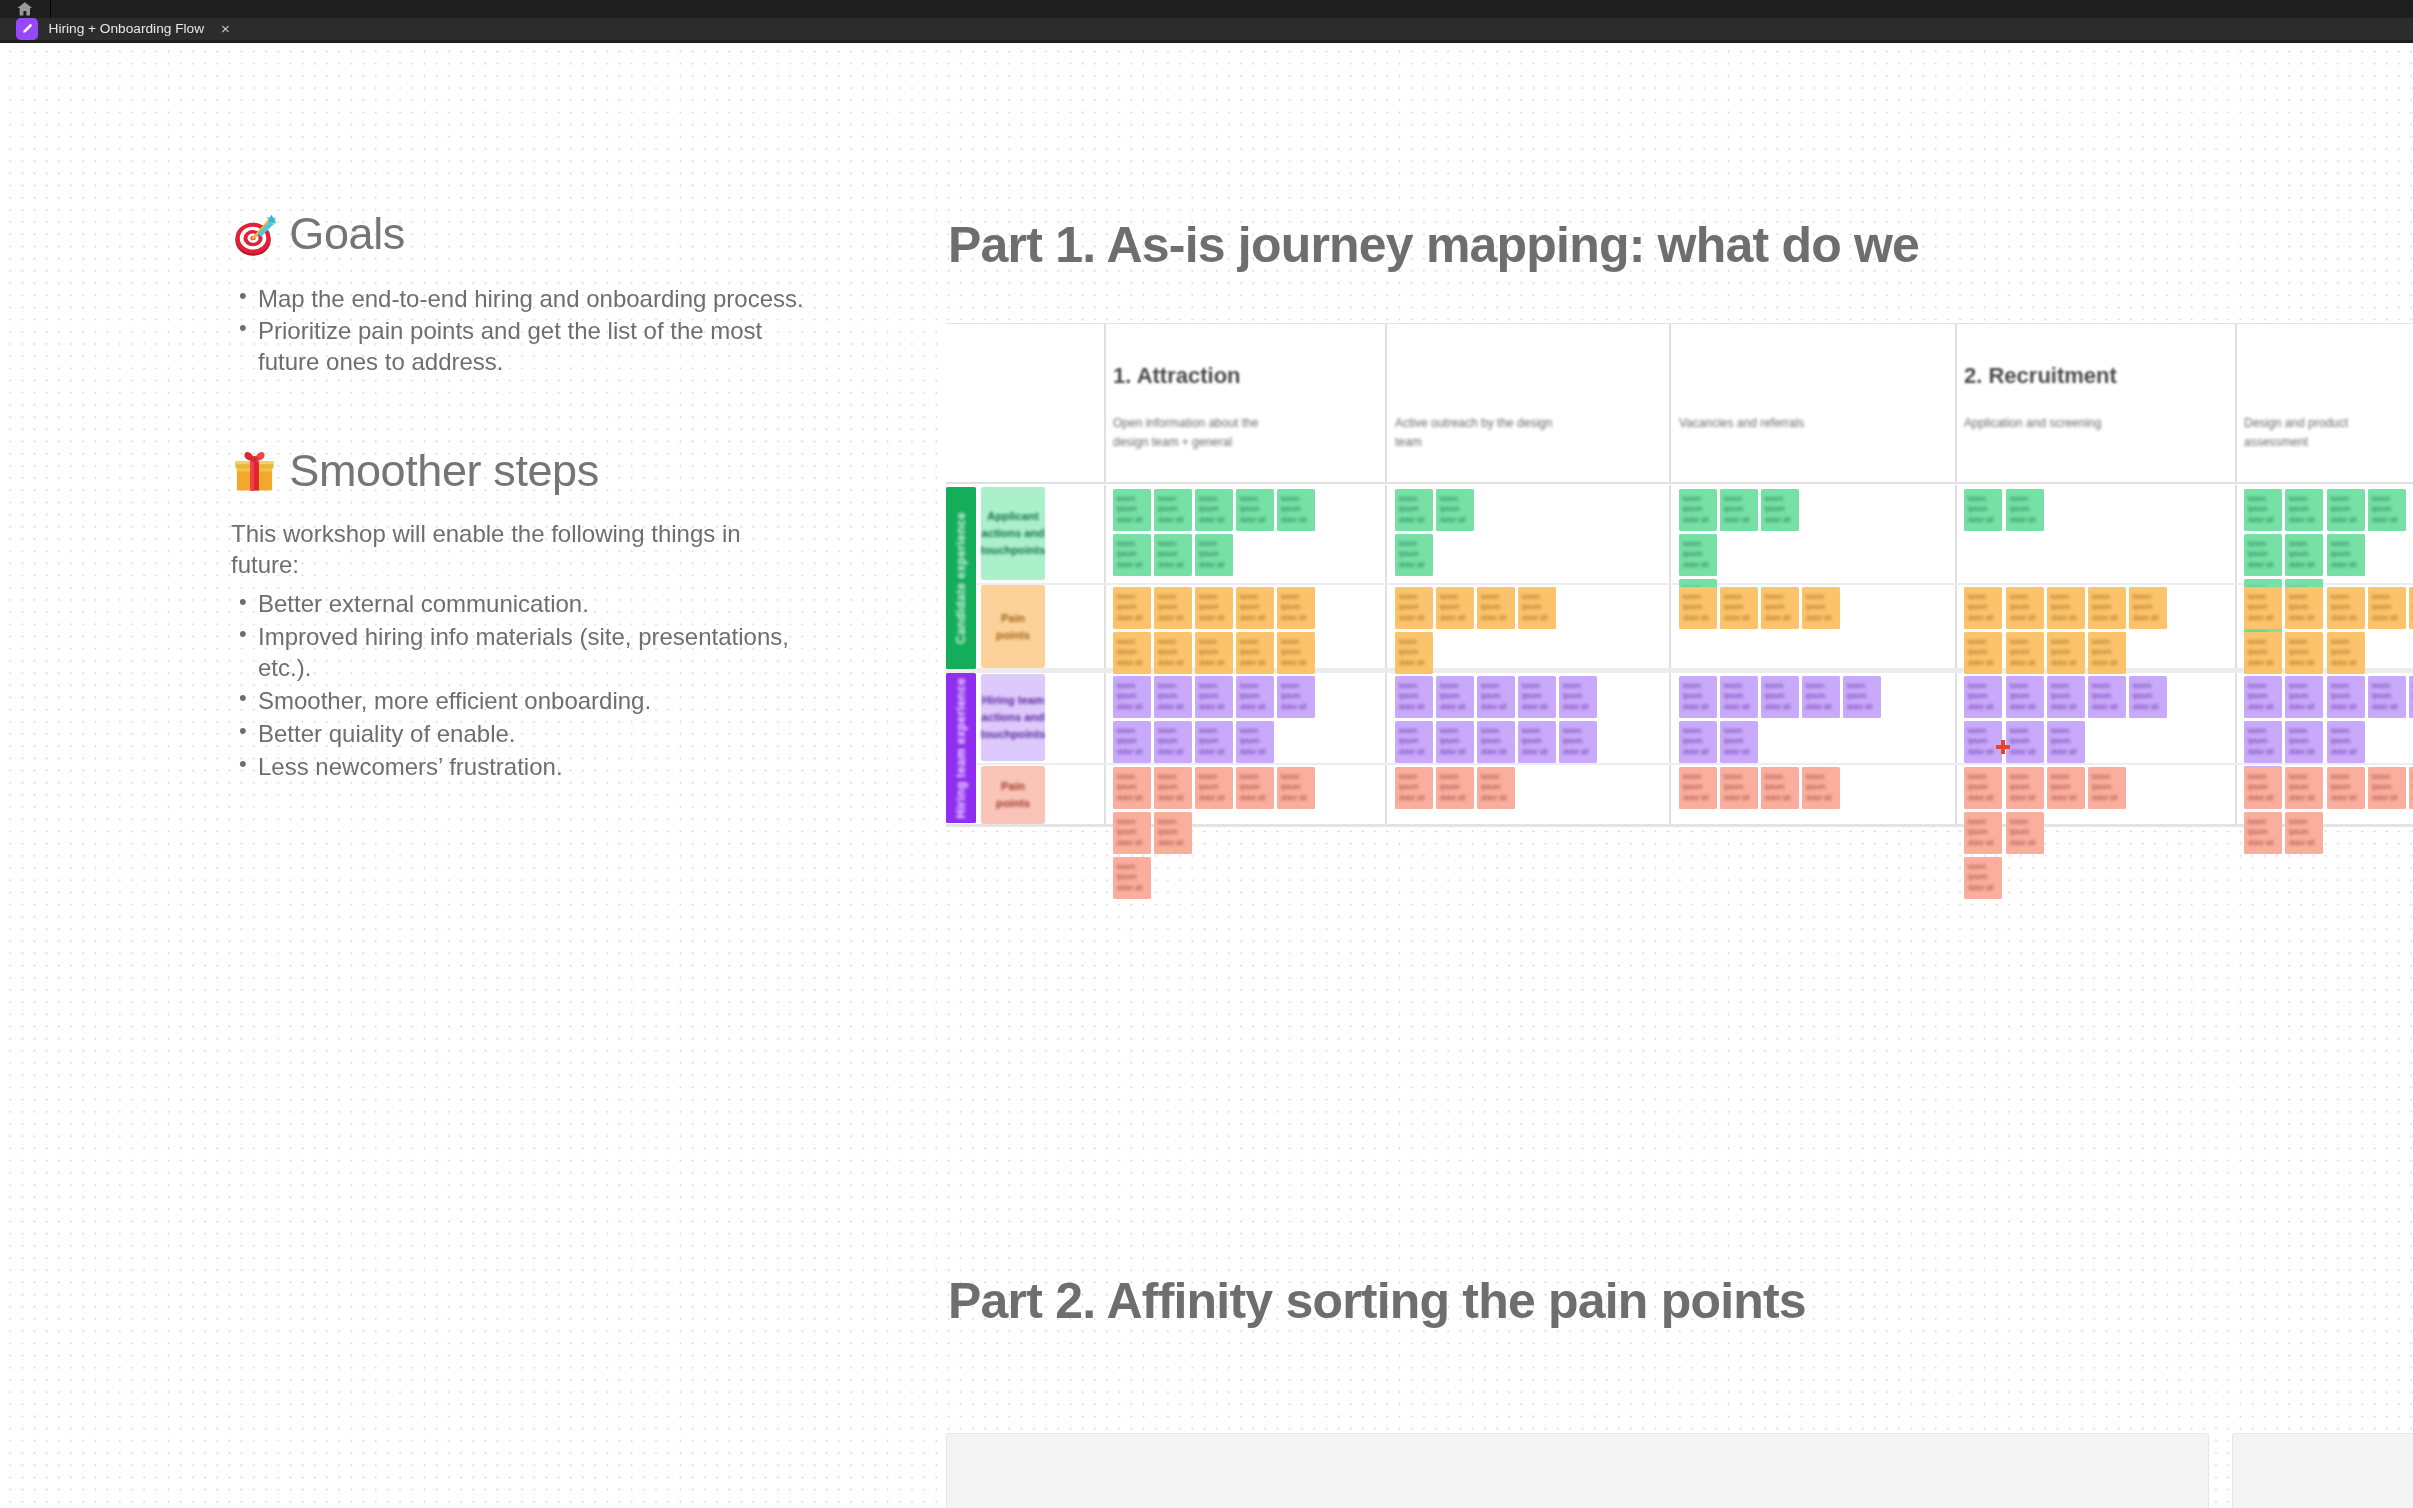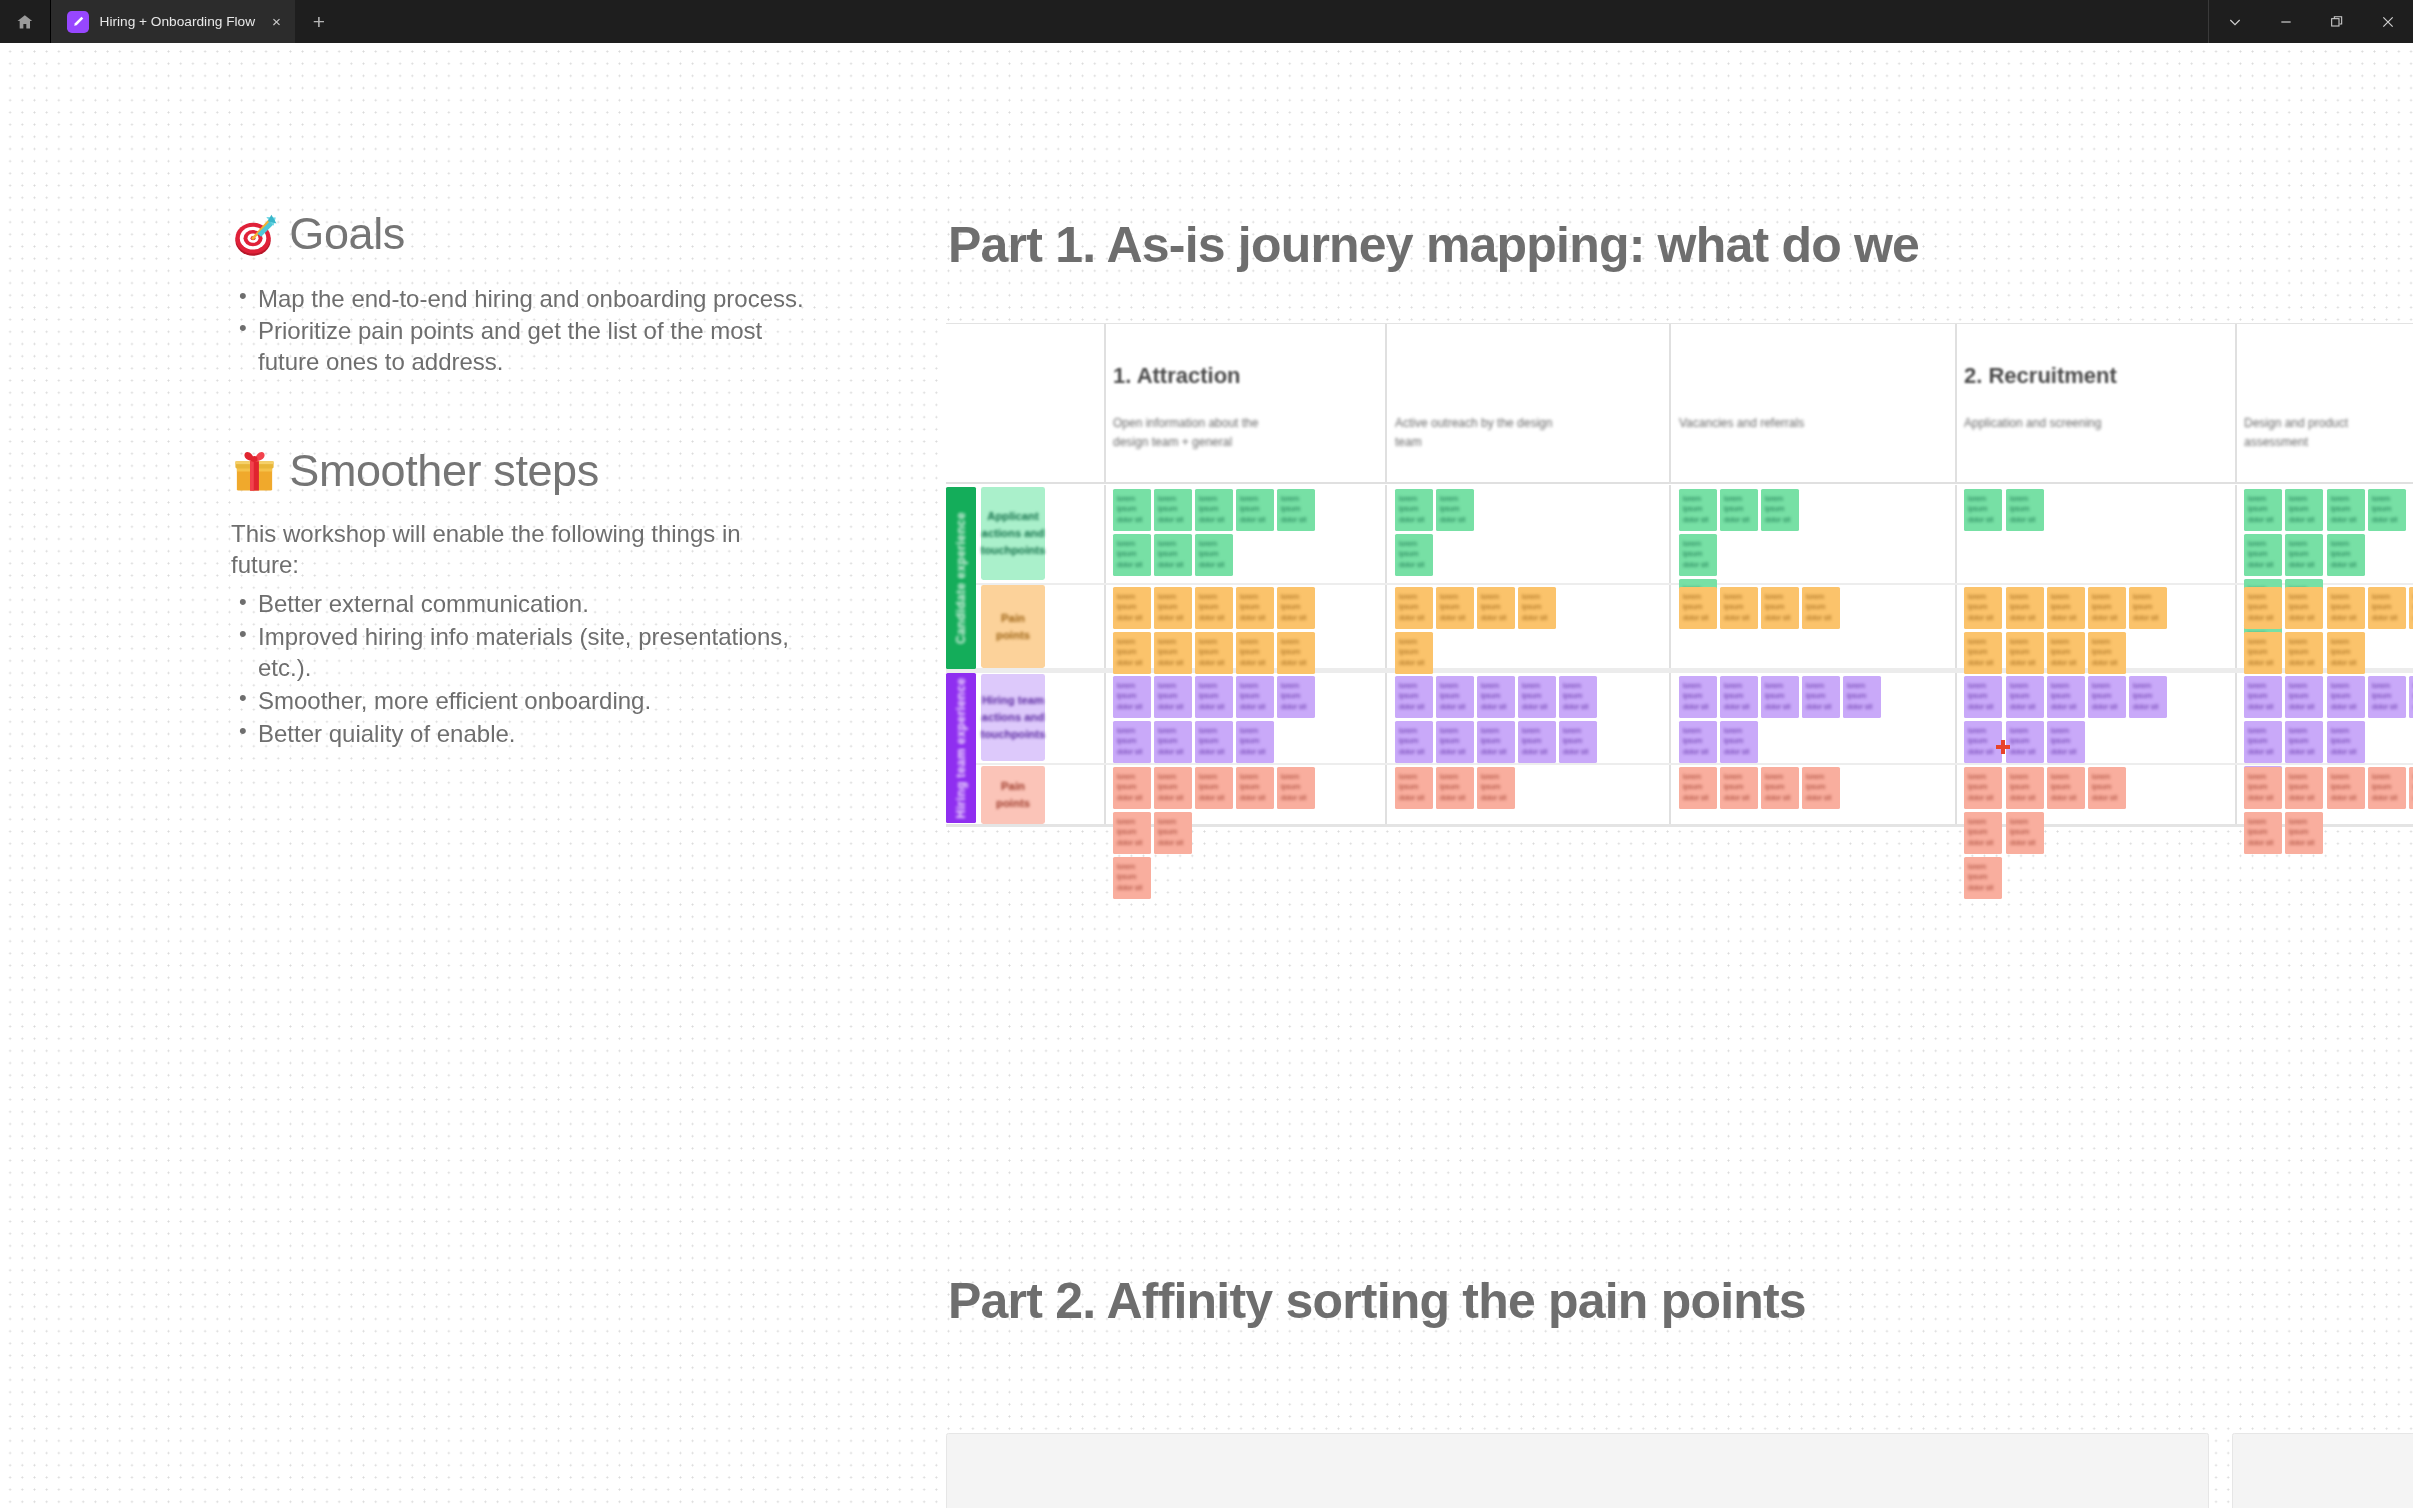--- a/index.html
+++ b/index.html
@@ -8,21 +8,21 @@
     overflow: hidden;
     font-family: "Liberation Sans", sans-serif;
     background: #1f1f1f;
   }
 
   
   .titlebar {
     position: absolute; top: 0; left: 0;
     width: 2413px; height: 43px;
     background: #1e1e1e;
-    display: flex; align-items: stretch;
+    display: flex; align-items: stretch; flex-direction: column;
   }
   .home-btn {
     width: 51px; display: flex; align-items: center; justify-content: center;
     border-right: 0.8px solid #000;
   }
   .home-icon { width: 17.7px; height: 17.7px; display:block; }
   .tab {
     display: flex; align-items: center; gap: 10.5px;
     padding: 0 14.5px 0 16px;
     background: #2c2c2c;
@@ -257,20 +257,21 @@
           </svg>
         </span>
         <span class="sect-title">Smoother steps</span>
       </div>
       <div class="body-txt" style="margin-top:21px;">This workshop will enable the following things in future:</div>
       <ul class="body-list">
         <li>Better external communication.</li>
         <li>Improved hiring info materials (site, presentations, etc.).</li>
         <li>Smoother, more efficient onboarding.</li>
         <li>Better quiality of enable.</li>
+        <li>Less newcomers’ frustration.</li>
       </ul>
     </div>
   </div>
 
   <div class="h-part" style="top:173px;">Part 1. As-is journey mapping: what do we</div>
 
   <div class="jmap">
 
     <div class="jm-headrow">
       <div class="jm-col-sep" style="left:158px; height:158px;"></div>

